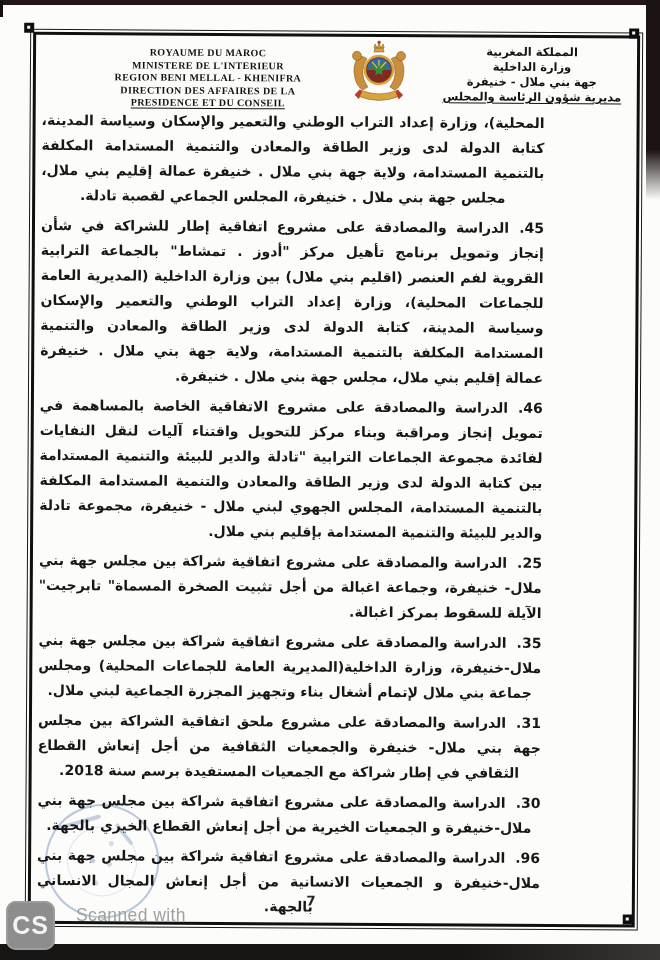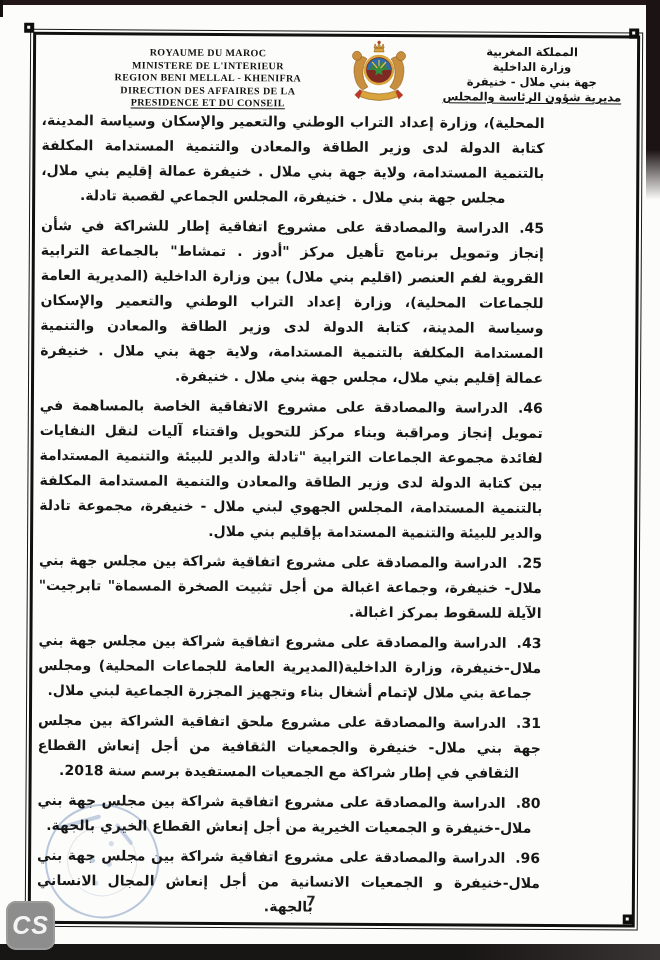--- a/index.html
+++ b/index.html
@@ -57,21 +57,21 @@
                    border:1.5px solid rgba(77,112,171,.17); }
   .stamp .m1 { position:absolute; left:26px; top:8px;  width:46px; height:4px; border-radius:2px;
                background:rgba(77,112,171,.32); transform:rotate(8deg); }
   .stamp .m2 { position:absolute; left:84px; top:26px; width:4px;  height:26px; border-radius:2px;
                background:rgba(77,112,171,.28); transform:rotate(-14deg); }
   .stamp .m3 { position:absolute; left:44px; top:48px; width:5px;  height:5px;  border-radius:50%;
                background:rgba(77,112,171,.35); box-shadow:14px 10px 0 rgba(77,112,171,.28),
                -6px 22px 0 rgba(77,112,171,.25), 24px -8px 0 rgba(77,112,171,.22); }
 
   
-  .wm { position:absolute; left:6px; top:901px; display:flex; gap:21px; z-index:7;font-style:italic; }
+  .wm { position:absolute; left:6px; top:901px; display:flex; gap:21px; z-index:7; }
   .cs-badge { width:49px; height:49px; border-radius:10px; background:#8d8d8d;
               color:#f4f4f4; font-family:"Liberation Sans",sans-serif; font-weight:bold;
               font-size:25px; letter-spacing:1px; display:flex; align-items:center;
               justify-content:center; box-shadow:inset 0 0 0 2px #9c9c9c; }
   .wm-text { font-family:"Liberation Sans",sans-serif; color:#a0a0a0; font-size:17.5px;
              line-height:26.5px; letter-spacing:.4px; padding-top:1px; }
   .wm-text span { display:block; }
 </style>
 </head>
 <body>
@@ -125,23 +125,23 @@
         <span class="ln">جهة بني ملال - خنيفرة</span>
         <span class="ln uline">مديرية شؤون الرئاسة والمجلس</span>
       </div>
 
       <div class="bodytext">
         <p class="intro">المحلية)، وزارة إعداد التراب الوطني والتعمير والإسكان وسياسة المدينة، كتابة الدولة لدى وزير الطاقة والمعادن والتنمية المستدامة المكلفة بالتنمية المستدامة، ولاية جهة بني ملال . خنيفرة عمالة إقليم بني ملال، مجلس جهة بني ملال . خنيفرة، المجلس الجماعي لقصبة تادلة.</p>
 
         <p class="bp"><span class="num">45.</span><span>الدراسة والمصادقة على مشروع اتفاقية إطار للشراكة في شأن إنجاز وتمويل برنامج تأهيل مركز "أدوز . تمشاط" بالجماعة الترابية القروية لفم العنصر (اقليم بني ملال) بين وزارة الداخلية (المديرية العامة للجماعات المحلية)، وزارة إعداد التراب الوطني والتعمير والإسكان وسياسة المدينة، كتابة الدولة لدى وزير الطاقة والمعادن والتنمية المستدامة المكلفة بالتنمية المستدامة، ولاية جهة بني ملال . خنيفرة عمالة إقليم بني ملال، مجلس جهة بني ملال . خنيفرة.</span></p>
         <p class="bp"><span class="num">46.</span><span>الدراسة والمصادقة على مشروع الاتفاقية الخاصة بالمساهمة في تمويل إنجاز ومراقبة وبناء مركز للتحويل واقتناء آليات لنقل النفايات لفائدة مجموعة الجماعات الترابية "تادلة والدير للبيئة والتنمية المستدامة بين كتابة الدولة لدى وزير الطاقة والمعادن والتنمية المستدامة المكلفة بالتنمية المستدامة، المجلس الجهوي لبني ملال - خنيفرة، مجموعة تادلة والدير للبيئة والتنمية المستدامة بإقليم بني ملال.</span></p>
         <p class="bp"><span class="num">25.</span><span>الدراسة والمصادقة على مشروع اتفاقية شراكة بين مجلس جهة بني ملال- خنيفرة، وجماعة اغبالة من أجل تثبيت الصخرة المسماة" تابرجيت" الآيلة للسقوط بمركز اغبالة.</span></p>
-        <p class="bp last-center"><span class="num">43.</span><span>الدراسة والمصادقة على مشروع اتفاقية شراكة بين مجلس جهة بني ملال-خنيفرة، وزارة الداخلية(المديرية العامة للجماعات المحلية) ومجلس جماعة بني ملال لإتمام أشغال بناء وتجهيز المجزرة الجماعية لبني ملال.</span></p>
+        <p class="bp last-center"><span class="num">35.</span><span>الدراسة والمصادقة على مشروع اتفاقية شراكة بين مجلس جهة بني ملال-خنيفرة، وزارة الداخلية(المديرية العامة للجماعات المحلية) ومجلس جماعة بني ملال لإتمام أشغال بناء وتجهيز المجزرة الجماعية لبني ملال.</span></p>
         <p class="bp last-center"><span class="num">31.</span><span>الدراسة والمصادقة على مشروع ملحق اتفاقية الشراكة بين مجلس جهة بني ملال- خنيفرة والجمعيات الثقافية من أجل إنعاش القطاع الثقافي في إطار شراكة مع الجمعيات المستفيدة برسم سنة 2018.</span></p>
-        <p class="bp last-center"><span class="num">80.</span><span>الدراسة والمصادقة على مشروع اتفاقية شراكة بين مجلس جهة بني ملال-خنيفرة و الجمعيات الخيرية من أجل إنعاش القطاع الخيري بالجهة.</span></p>
+        <p class="bp last-center"><span class="num">30.</span><span>الدراسة والمصادقة على مشروع اتفاقية شراكة بين مجلس جهة بني ملال-خنيفرة و الجمعيات الخيرية من أجل إنعاش القطاع الخيري بالجهة.</span></p>
         <p class="bp last-center"><span class="num">96.</span><span>الدراسة والمصادقة على مشروع اتفاقية شراكة بين مجلس جهة بني ملال-خنيفرة و الجمعيات الانسانية من أجل إنعاش المجال الانساني بالجهة.</span></p>
         <p class="bp last-center"><span>الدراسة والمصادقة على مشروع اتفاقية شراكة بين مجلس جهة بني ملال-خنيفرة والجمعيات الرياضية من أجل انعاش القطاع الرياضي بالجهة.</span></p>
       </div>
 
       <div class="pagenum">7</div>
     </div>
 
     <span class="c tl">
         <i></i>
       </span>
@@ -157,16 +157,17 @@
   </div>
 
   <div class="band-top"></div>
   <div class="band-right"></div>
   <div class="band-bottom"></div>
   <div class="sliver"></div>
 
   <div class="wm">
     <div class="cs-badge">CS</div>
     <div class="wm-text">
+      <span>Scanned with</span>
     </div>
   </div>
 
 </div>
 
 </body></html>

